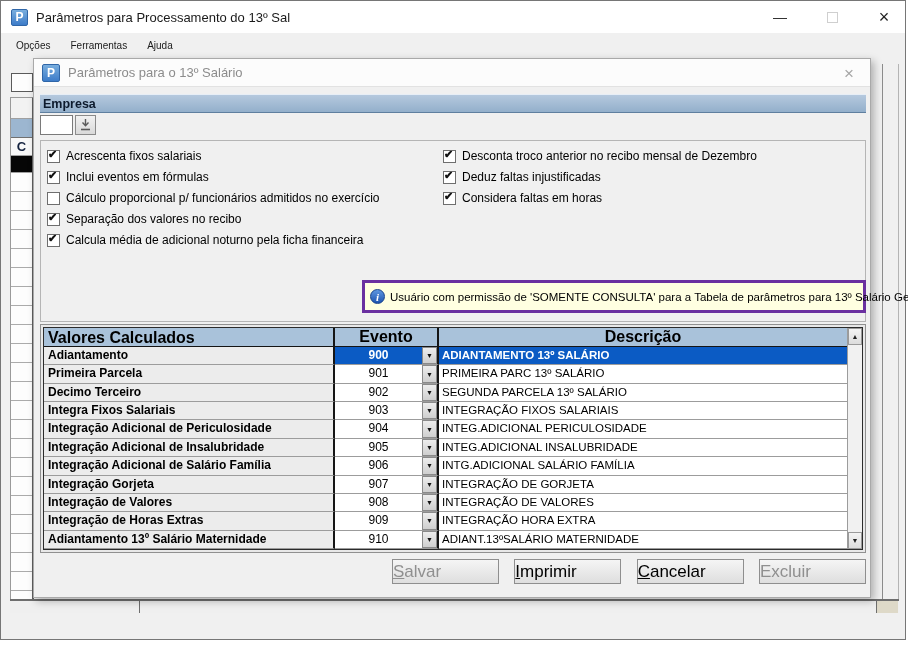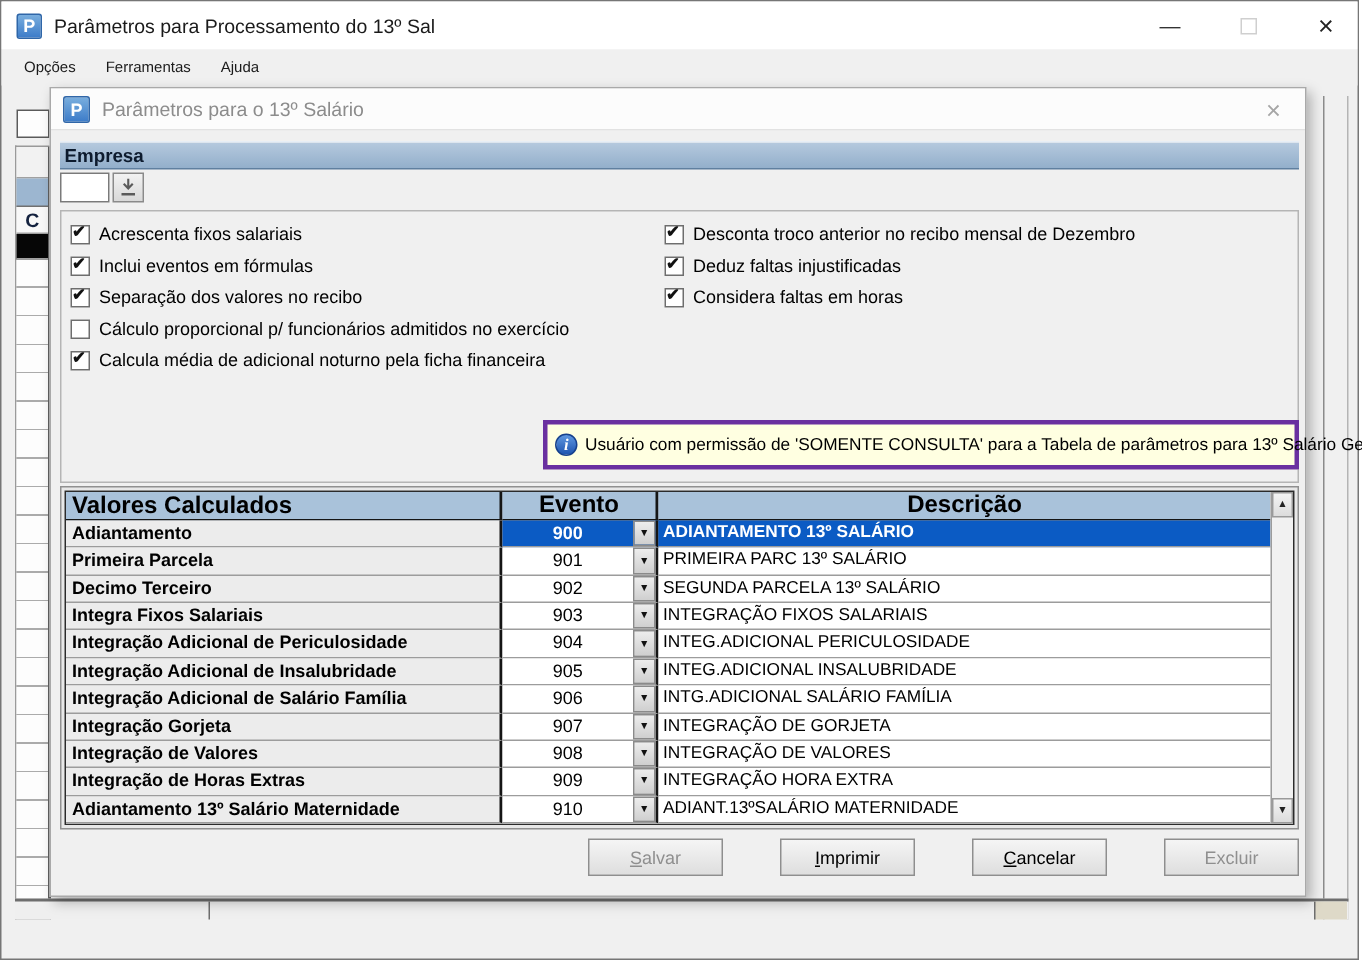--- a/index.html
+++ b/index.html
@@ -97,22 +97,22 @@
   .trow.sel .tc2 { background:#0B5BC4; }
   .trow.sel .tc2 .num { color:#fff; font-weight:bold; }
   .trow.sel .tc3 { background:#0B5BC4; color:#fff; font-weight:bold; }
   .vscroll { width:15px; flex:0 0 15px; display:flex; flex-direction:column; border-left:1px solid #9C9C9C; background:#F1F1F1; }
   .sbtn { height:17px; flex:0 0 17px; background:linear-gradient(#F4F4F4,#DCDCDC); border:1px solid #9A9A9A;
           font-size:7px; color:#222; display:flex; align-items:center; justify-content:center; }
   .strack { flex:1; }
 
   
   .btn-row { position:absolute; left:358px; top:500px; width:474px; display:flex; justify-content:space-between; }
-  .btn { width:90px; height:25px; background:linear-gradient(#F5F5F5,#DEDEDE); border:1px solid #8E8E8E; font-size:12px;
-         font-family:"Liberation Sans", sans-serif; display:flex; align-items:center; justify-content:center; }
+  .btn { width:107px; height:25px; background:linear-gradient(#F5F5F5,#DEDEDE); border:1px solid #8E8E8E; font-size:17px;
+         font-family:"Liberation Sans", sans-serif; display:flex; align-items:center; }
   .btn .lbl { display:block; }
   .btn .lbl.mn::first-letter { text-decoration:underline; }
   .btn.disabled { color:#8F8F8F; }
 </style>
 </head>
 <body>
 
 <div class="window">
   <div class="titlebar">
     <div class="applogo">P</div>
@@ -166,26 +166,26 @@
       <div id="opts-left" class="opts">
           <div class="cb-item">
             <span class="cb checked" data-glyph="✔"></span>
             <span class="cb-label">Acrescenta fixos salariais</span>
           </div>
           <div class="cb-item">
             <span class="cb checked" data-glyph="✔"></span>
             <span class="cb-label">Inclui eventos em fórmulas</span>
           </div>
           <div class="cb-item">
-            <span class="cb checked" data-glyph="✔"></span>
-            <span class="cb-label">Separação dos valores no recibo</span>
-          </div>
-          <div class="cb-item">
             <span class="cb" data-glyph="✔"></span>
             <span class="cb-label">Cálculo proporcional p/ funcionários admitidos no exercício</span>
+          </div>
+          <div class="cb-item">
+            <span class="cb checked" data-glyph="✔"></span>
+            <span class="cb-label">Separação dos valores no recibo</span>
           </div>
           <div class="cb-item">
             <span class="cb checked" data-glyph="✔"></span>
             <span class="cb-label">Calcula média de adicional noturno pela ficha financeira</span>
           </div>
         </div>
       <div id="opts-right" class="opts">
           <div class="cb-item">
             <span class="cb checked" data-glyph="✔"></span>
             <span class="cb-label">Desconta troco anterior no recibo mensal de Dezembro</span>

